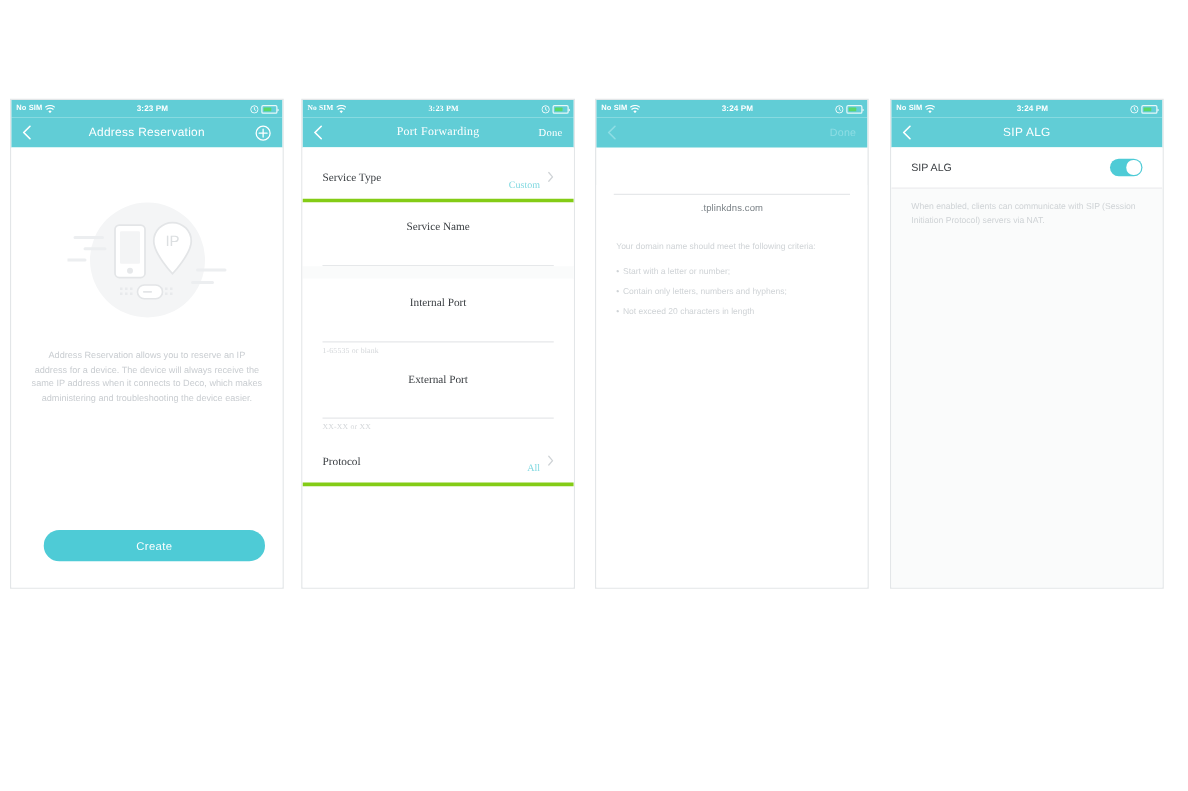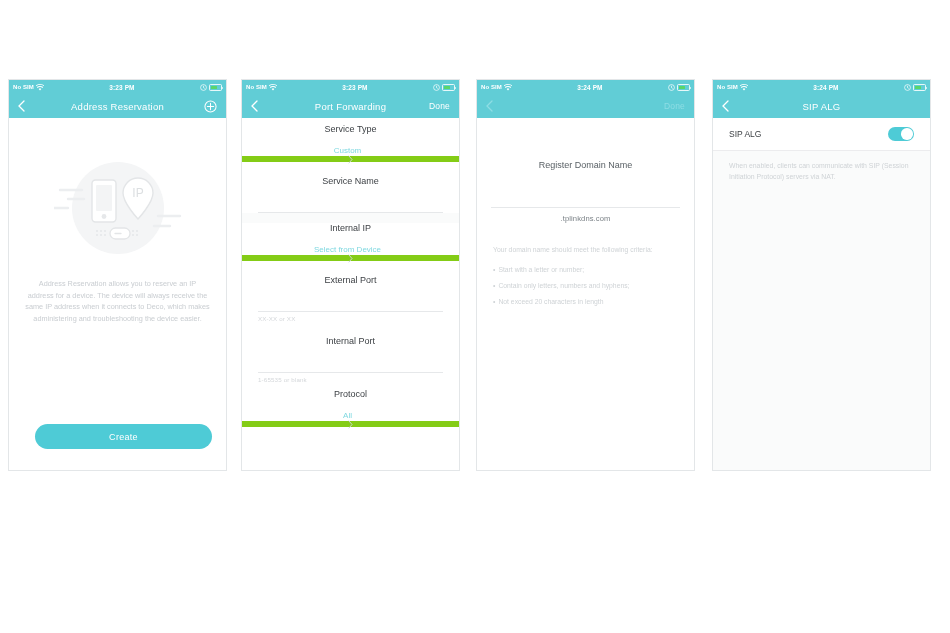--- a/index.html
+++ b/index.html
@@ -14,21 +14,21 @@
   .phone {
     position: absolute;
     top: 79px;
     width: 219px;
     height: 392px;
     background: #ffffff;
     border: 1px solid #e3e6e8;
     overflow: hidden;
   }
   #phone1 { left: 8px; }
-  #phone2 { left: 241px; }
+  #phone2 { left: 241px; font-family: Liberation Serif, serif; }
   #phone3 { left: 476px; }
   #phone4 { left: 712px; }
 
   
   .statusbar {
     height: 14px;
     background: #61cdd6;
     display: flex;
     align-items: center;
     padding: 0 4px;
@@ -108,23 +108,22 @@
     display: flex; align-items: center; justify-content: center;
     letter-spacing: .3px;
     cursor: pointer;
   }
 
   
   .row {
     height: 38px;
     display: flex; align-items: center;
     padding: 0 16px;
-    border-bottom: 6px solid #84cc16;
+    border-bottom: 3px solid #84cc16;
     background: #fff;
-    flex-direction: column;
   }
   .row-label { font-size: 9px; color: #3b3f43; }
   .row-spacer { flex: 1; }
   .row-value { font-size: 8px; color: #7fd8e0; margin-right: 6px; margin-top: 12px; }
   .chev { line-height: 0; }
 
   .field {
     padding: 0 16px;
     background: #fff;
   }
@@ -332,41 +331,31 @@
         </span>
       </div>
 
       <div class="field">
         <div class="field-title">Service Name</div>
         <div class="field-input"></div>
       </div>
 
       <div class="gap"></div>
 
-      <div class="row">
-        <span class="row-label">Internal IP</span>
-        <span class="row-spacer"></span>
-        <span class="row-value">Select from Device</span>
-        <span class="chev">
-          <svg width="5" height="9" viewBox="0 0 5 9">
-              <path d="M1 1l3 3.5L1 8" stroke="#cfd3d6" stroke-width="1" fill="none" stroke-linecap="round"></path>
-            </svg>
-        </span>
+
+      <div class="field">
+        <div class="field-title">Internal Port</div>
+        <div class="field-input"></div>
+        <div class="field-hint">1-65535 or blank</div>
       </div>
 
       <div class="field">
         <div class="field-title">External Port</div>
         <div class="field-input"></div>
         <div class="field-hint">XX-XX or XX</div>
-      </div>
-
-      <div class="field">
-        <div class="field-title">Internal Port</div>
-        <div class="field-input"></div>
-        <div class="field-hint">1-65535 or blank</div>
       </div>
 
       <div class="thin-gap"></div>
 
       <div class="row">
         <span class="row-label">Protocol</span>
         <span class="row-spacer"></span>
         <span class="row-value">All</span>
         <span class="chev">
           <svg width="5" height="9" viewBox="0 0 5 9">
@@ -405,21 +394,20 @@
         <svg width="7" height="12" viewBox="0 0 7 12">
             <path d="M6 1L1 6l5 5" stroke="#8edde4" stroke-width="1.3" fill="none" stroke-linecap="round"></path>
           </svg>
       </span>
       <span class="nav-title"></span>
       <span class="nav-spacer"></span>
       <span class="nav-done disabled">Done</span>
     </div>
 
     <div class="pbody">
-      <div class="p3-title">Register Domain Name</div>
       <div class="p3-inputline"></div>
       <div class="p3-domain">.tplinkdns.com</div>
       <div class="p3-criteria">
         <div>Your domain name should meet the following criteria:</div>
         <ul>
           <li>Start with a letter or number;</li>
           <li>Contain only letters, numbers and hyphens;</li>
           <li>Not exceed 20 characters in length</li>
         </ul>
       </div>

